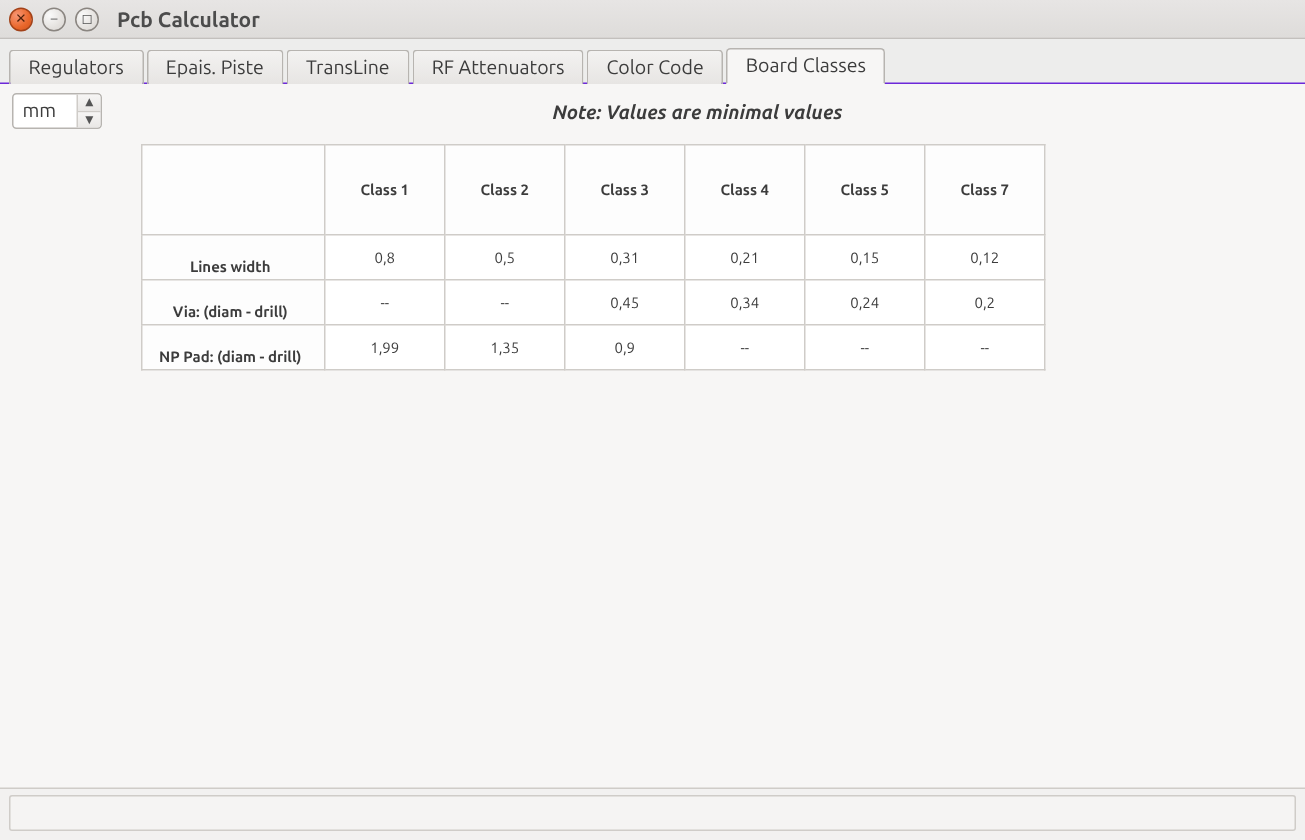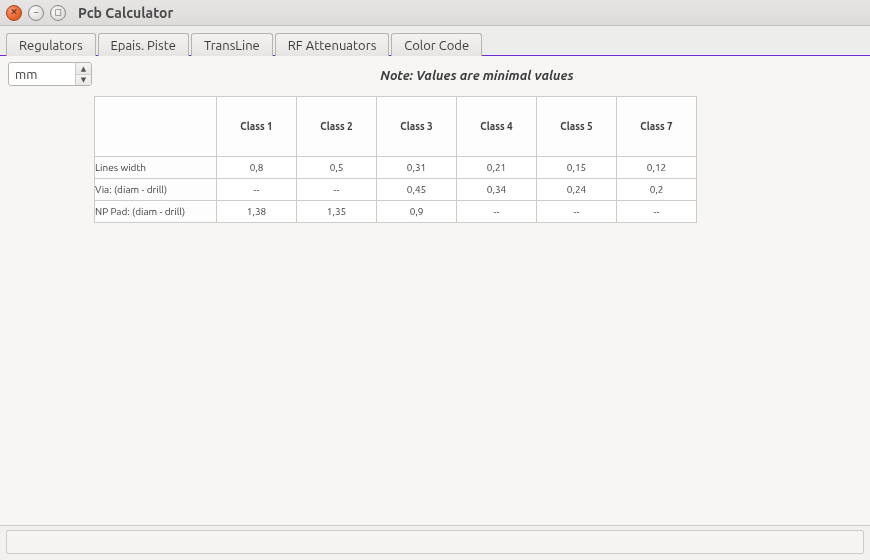--- a/index.html
+++ b/index.html
@@ -81,21 +81,21 @@
     display: flex;
     align-items: center;
   }
   .unit-spin {
     display: flex;
     align-items: stretch;
     border: 1px solid #b7b4b0;
     border-radius: 3px;
     background: #ffffff;
     height: 24px;
-    width: 84px;
+    width: 60px;
     overflow: hidden;
   }
   .unit-spin .val {
     flex: 1;
     padding: 2px 6px;
     display: flex;
     align-items: center;
     font-size: 13px;
   }
   .unit-spin .arrows {
@@ -144,23 +144,23 @@
   table.data thead th {
     font-weight: bold;
     height: 60px;
     width: 80px;
     background: #fdfdfd;
   }
   table.data thead th.rowhdr-blank {
     width: 122px;
   }
   table.data tbody th.rowlabel {
-    text-align: left;
-    padding: 3px 4px 3px 0;
-    font-weight: normal;
+    text-align: center;
+    padding: 15px 4px 3px 0;
+    font-weight: bold;
     width: 122px;
     background: #fdfdfd;
     overflow: hidden;
     white-space: nowrap;
   }
   table.data tbody td {
     height: 22px;
     width: 80px;
   }
   
@@ -187,20 +187,21 @@
   </div>
   <div class="win-title">Pcb Calculator</div>
 </div>
 
 <div class="tabstrip">
   <div class="tab">Regulators</div>
   <div class="tab">Epais. Piste</div>
   <div class="tab">TransLine</div>
   <div class="tab">RF Attenuators</div>
   <div class="tab">Color Code</div>
+  <div class="tab active">Board Classes</div>
 </div>
 
 <div class="content">
   <div class="toprow">
     <div class="unit-spin">
       <div class="val">mm</div>
       <div class="arrows">
         <div class="arrow">▲</div>
         <div class="arrow">▼</div>
       </div>
@@ -235,21 +236,21 @@
           <th class="rowlabel">Via: (diam - drill)</th>
           <td>--</td>
           <td>--</td>
           <td>0,45</td>
           <td>0,34</td>
           <td>0,24</td>
           <td>0,2</td>
         </tr>
         <tr>
           <th class="rowlabel">NP Pad: (diam - drill)</th>
-          <td>1,38</td>
+          <td>1,99</td>
           <td>1,35</td>
           <td>0,9</td>
           <td>--</td>
           <td>--</td>
           <td>--</td>
         </tr>
       </tbody>
     </table>
   </div>
 </div>

